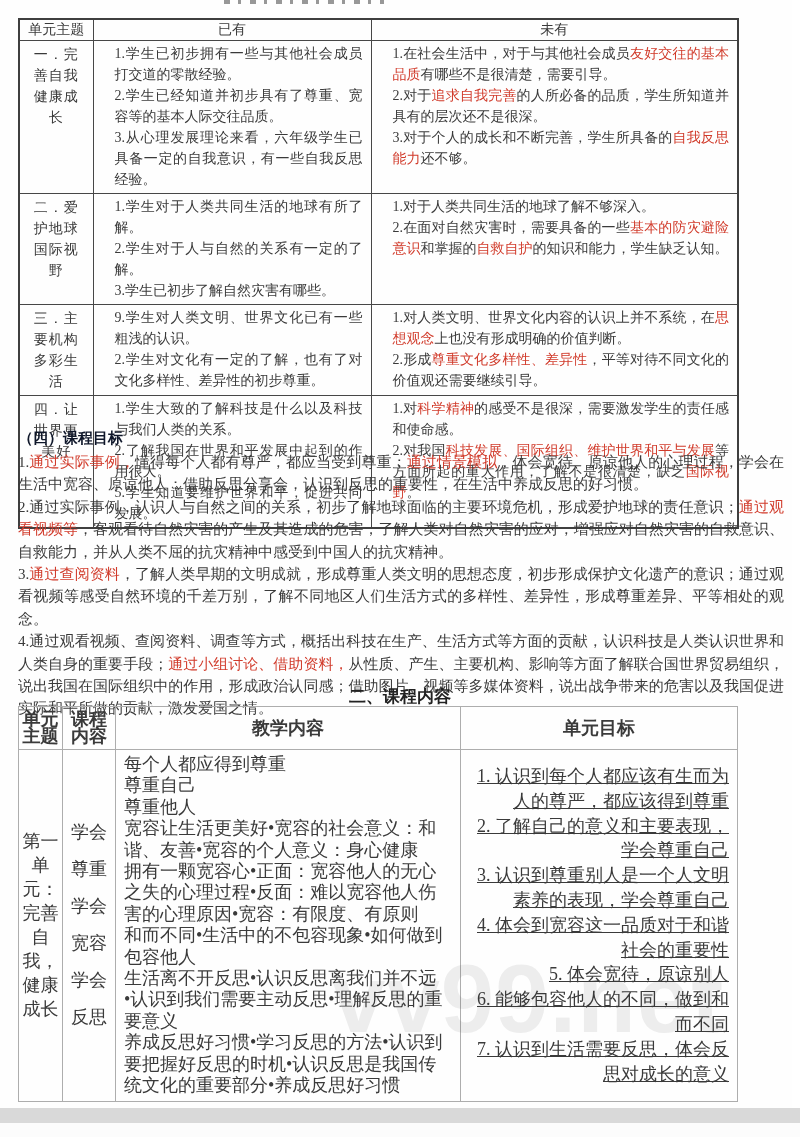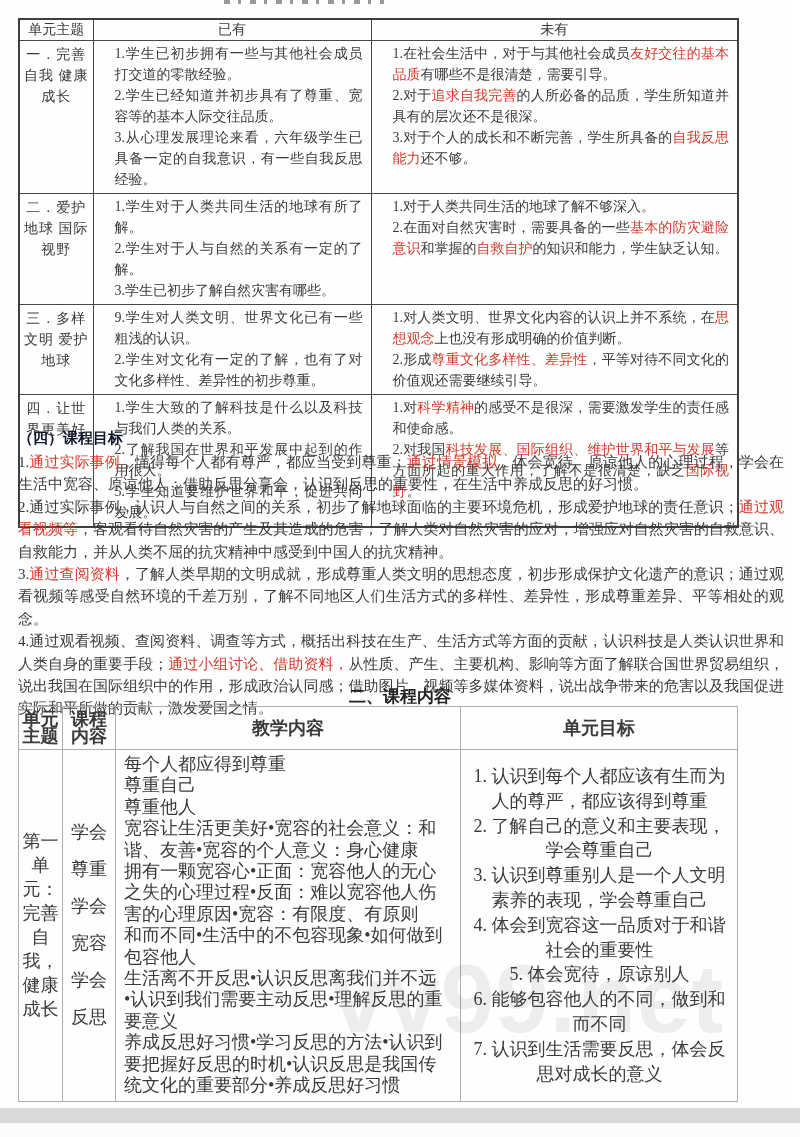--- a/index.html
+++ b/index.html
@@ -19,21 +19,21 @@
     opacity:.55;}
 
   .red{color:#d13b2b;}
 
   
   table{border-collapse:collapse;}
   .t1{position:absolute;left:18px;top:18px;width:719px;table-layout:fixed;
       font-size:14px;line-height:21px;}
   .t1 th,.t1 td{border:1px solid #474747;vertical-align:top;}
   .t1 thead th{font-weight:normal;text-align:center;padding:1px 2px;height:18px;line-height:18px;}
-  .t1 .theme{ text-align:center;padding:3px 4px;letter-spacing:1px;font-family:Liberation Serif, serif;}
+  .t1 .theme{ text-align:center;padding:3px 12px;letter-spacing:1px;font-family:Liberation Serif, serif;}
   .t1 .items{padding:2px 8px 3px 21px;text-align:justify;}
   .t1 .items div{margin:0;}
   .t1{border:2px solid #3f3f3f;}
 
   
   .sec4-head{position:absolute;left:18px;top:429px;font-size:15px;font-weight:bold;color:#0f172a;}
   .sec4-body{position:absolute;left:18px;top:451px;width:766px;font-size:15px;line-height:22.4px;text-align:justify;}
   .sec4-body p{margin:0;}
 
   .sec2-title{position:absolute;left:0;top:685px;width:800px;text-align:center;
@@ -41,21 +41,21 @@
 
   
   .t2{position:absolute;left:18px;top:706px;width:719px;table-layout:fixed;
       font-size:18px;border:1px solid #a9a9a9;}
   .t2 th,.t2 td{border:1px solid #adadad;}
   .t2 thead th{font-weight:bold;text-align:center;padding:2px 1px;line-height:17px;height:38px;}
   .t2 td{vertical-align:middle;}
   .t2 .theme2{text-align:center;line-height:24px;padding:2px 1px;}
   .t2 .content2{text-align:center;line-height:37px;padding:2px 1px;}
   .t2 .teach{padding:4px 8px;line-height:21.4px;text-align:left;}
-  .t2 .goals{padding:4px 8px 4px 9px;line-height:24.8px;text-align:center;}
+  .t2 .goals{padding:4px 8px 4px 9px;line-height:24.8px;text-align:right;text-decoration:underline;}
   .t2 tbody tr{height:306px;}
 
   .watermark{position:absolute;left:332px;top:944px;font-family:"Liberation Sans","DejaVu Sans",sans-serif;
     font-size:96px;font-weight:bold;letter-spacing:1px;color:rgba(60,60,60,0.085);
     pointer-events:none;white-space:nowrap;}
 </style>
 </head>
 <body>
 
 <div class="page"></div>
@@ -94,21 +94,21 @@
           <div>1.学生对于人类共同生活的地球有所了解。</div>
           <div>2.学生对于人与自然的关系有一定的了解。</div>
           <div>3.学生已初步了解自然灾害有哪些。</div>
         </td>
         <td class="items">
           <div><span>1.对于人类共同生活的地球了解不够深入。</span></div>
           <div><span>2.在面对自然灾害时，需要具备的一些</span><span class="red">基本的防灾避险意识</span><span>和掌握的</span><span class="red">自救自护</span><span>的知识和能力，学生缺乏认知。</span></div>
         </td>
       </tr>
       <tr>
-        <td class="theme">三．多样文明 爱护地球</td>
+        <td class="theme">三．主要机构 多彩生活</td>
         <td class="items">
           <div>9.学生对人类文明、世界文化已有一些粗浅的认识。</div>
           <div>2.学生对文化有一定的了解，也有了对文化多样性、差异性的初步尊重。</div>
         </td>
         <td class="items">
           <div><span>1.对人类文明、世界文化内容的认识上并不系统，在</span><span class="red">思想观念</span><span>上也没有形成明确的价值判断。</span></div>
           <div><span>2.形成</span><span class="red">尊重文化多样性、差异性</span><span>，平等对待不同文化的价值观还需要继续引导。</span></div>
         </td>
       </tr>
       <tr>

